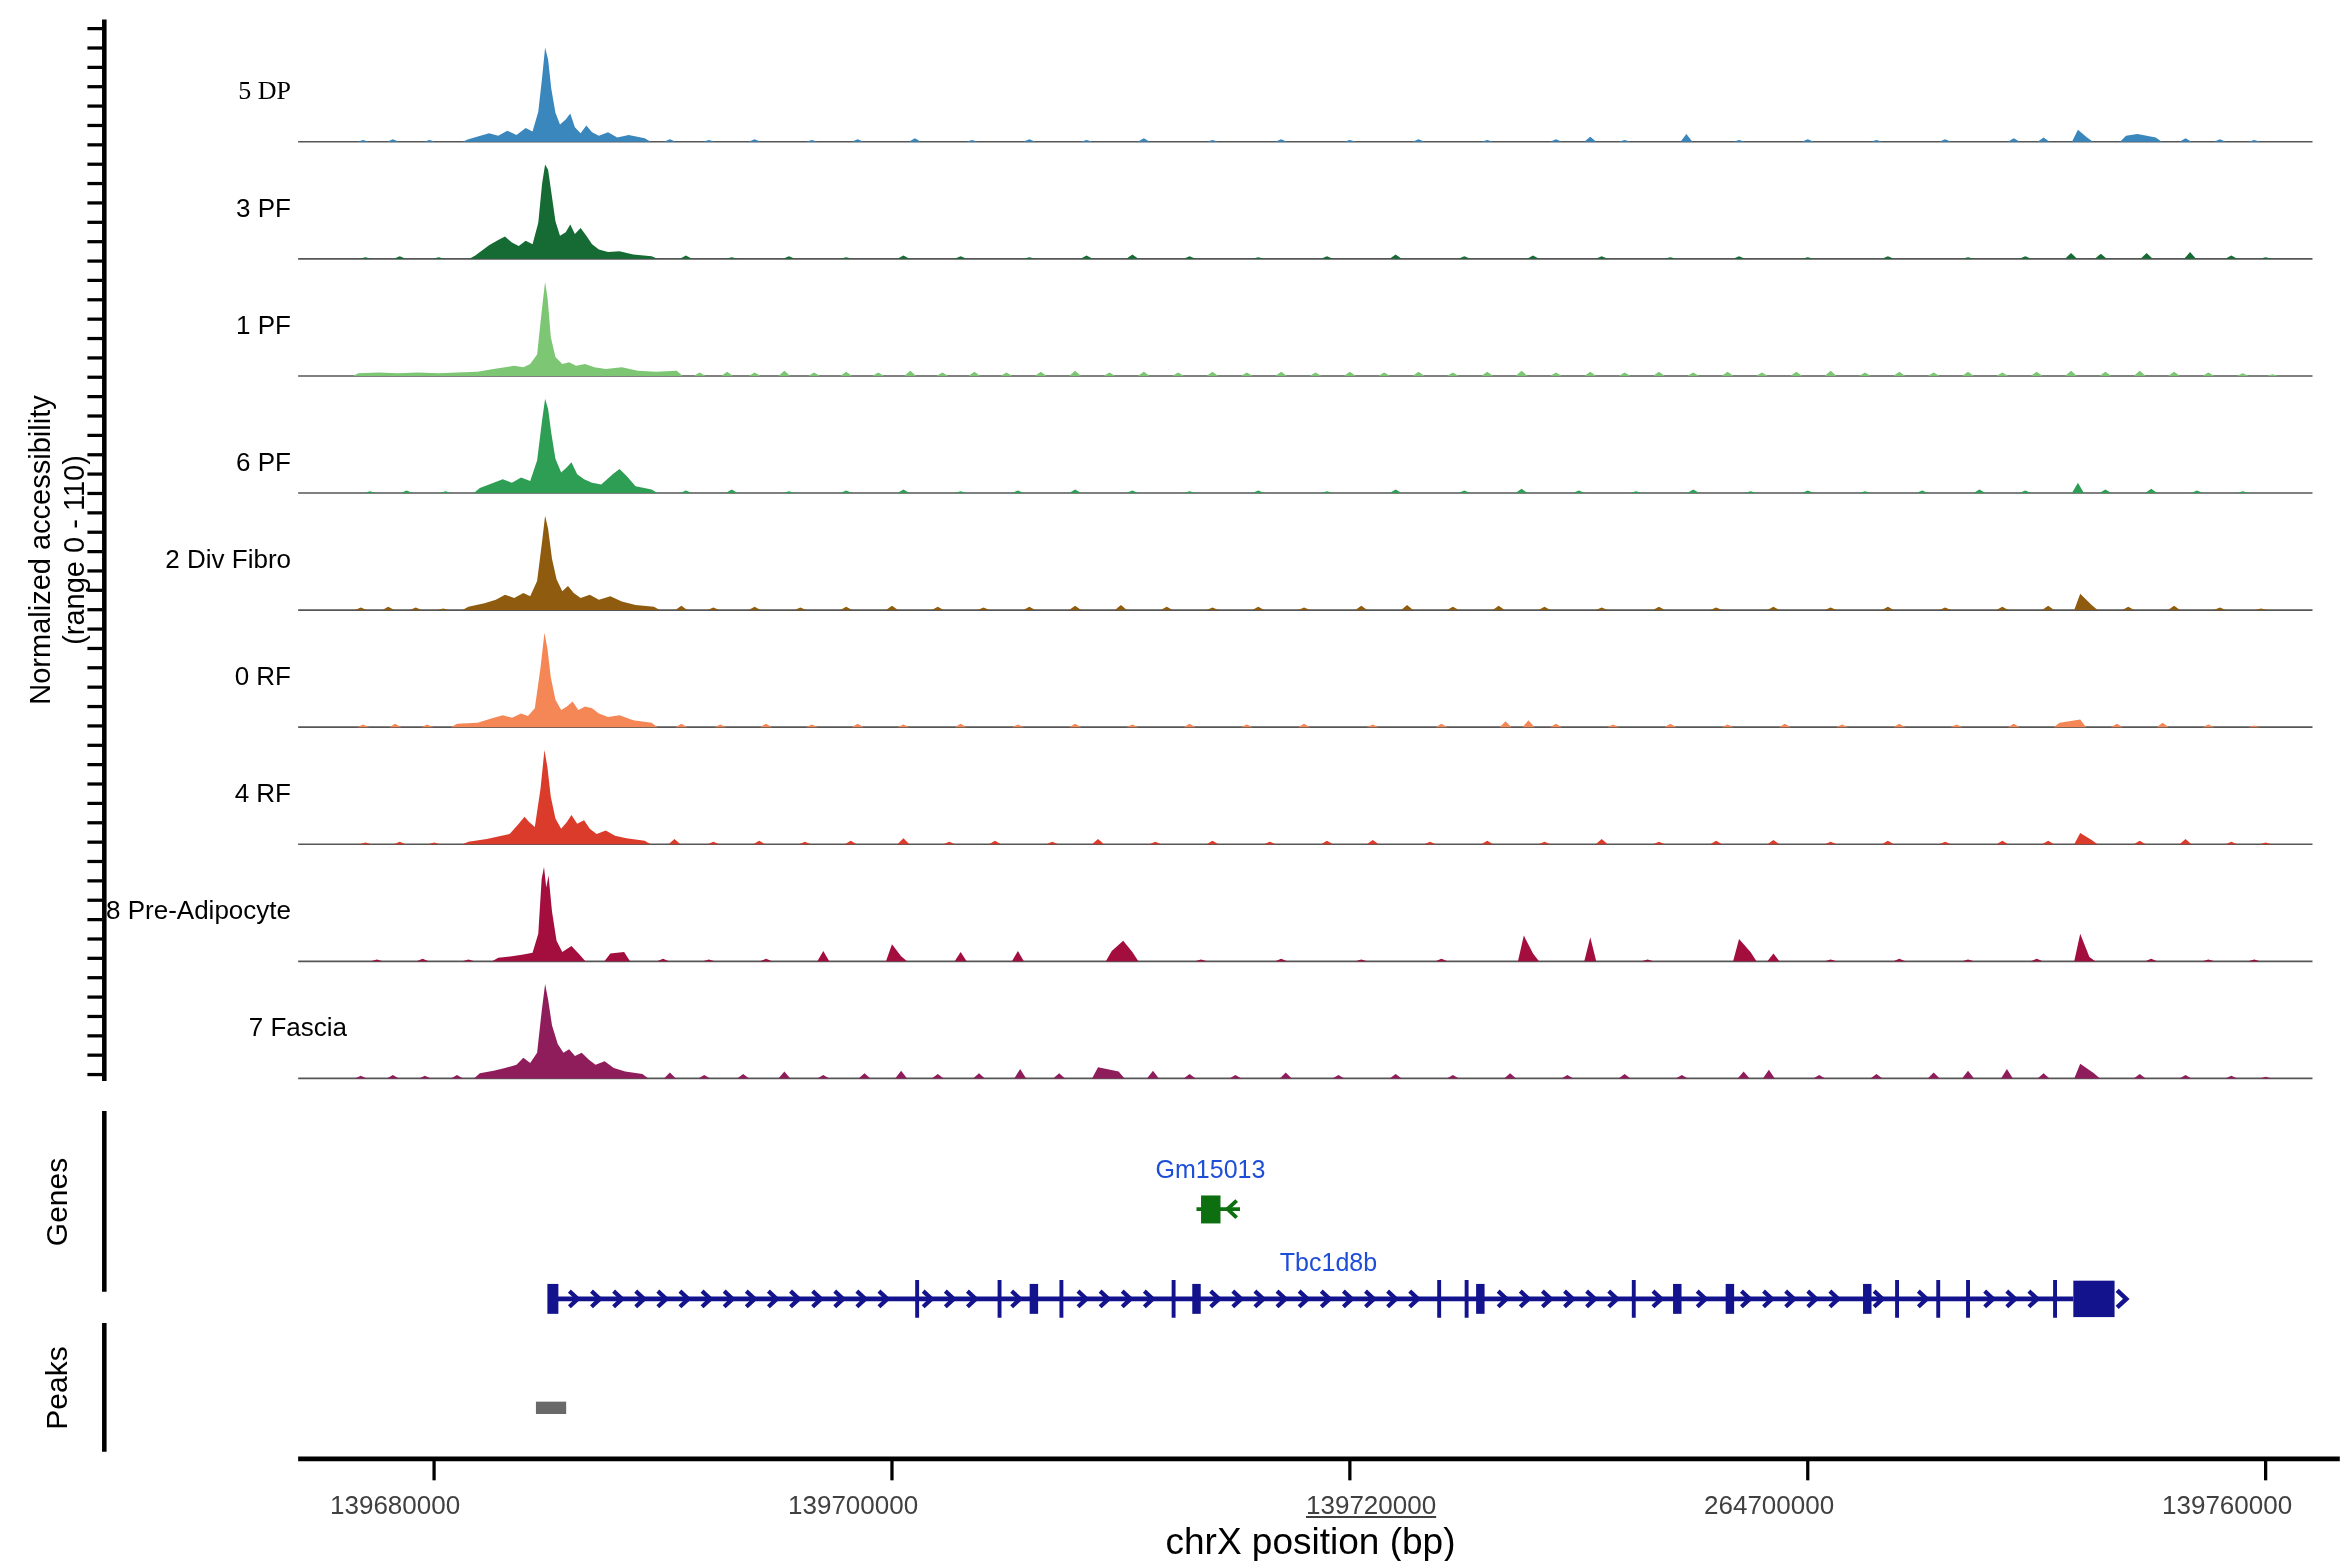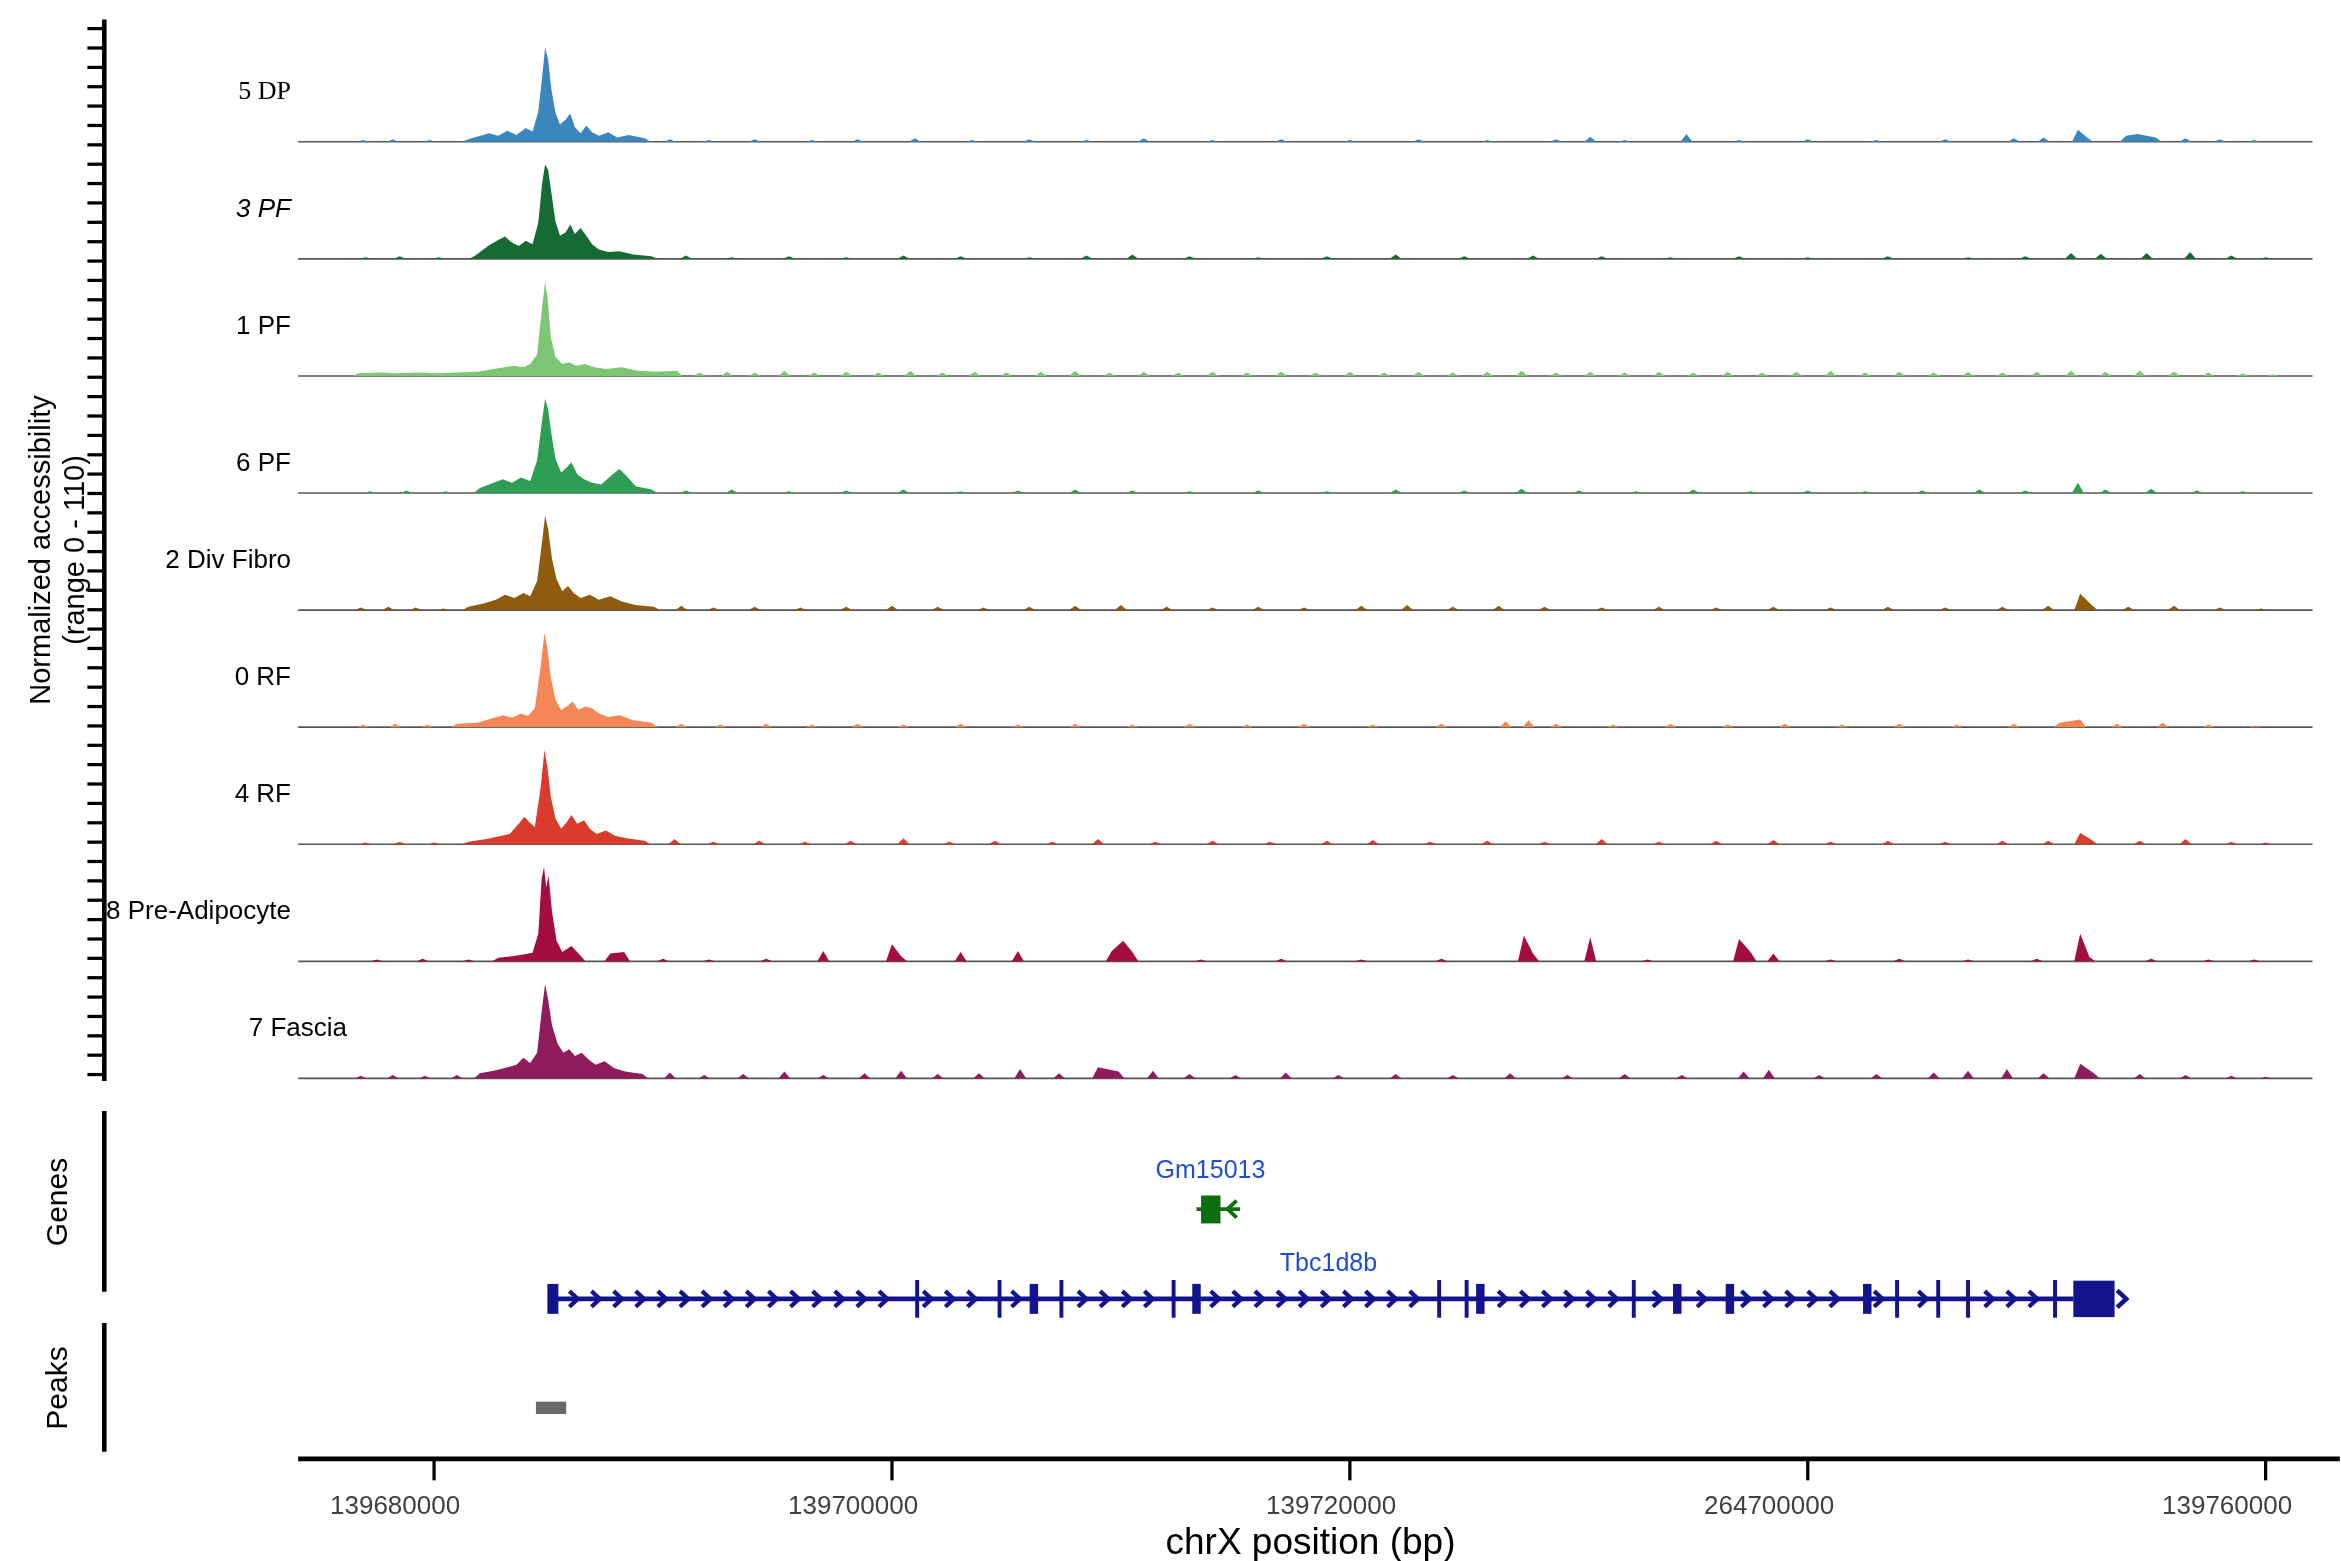--- a/index.html
+++ b/index.html
@@ -215,33 +215,33 @@
   <div class="ylab" style="left:40px;top:550px;">Normalized accessibility</div>
   <div class="ylab" style="left:74px;top:550px;">(range 0 - 110)</div>
 
   <div class="seclab" style="left:57px;top:1202px;">Genes</div>
   <div class="seclab" style="left:57px;top:1388px;">Peaks</div>
 
   <div id="xtitle" style="left:1083px;top:1521px;">chrX position (bp)</div>
 
   <div id="track-labels">
       <div class="tracklab" style="right: 2051px; top: 75px; font-family: Liberation Serif, serif;">5 DP</div>
-      <div class="tracklab" style="right: 2051px; top: 193px; font-style: italic;">3 PF</div>
+      <div class="tracklab" style="right: 2051px; top: 193px;">3 PF</div>
       <div class="tracklab" style="right: 2051px; top: 310px;">1 PF</div>
       <div class="tracklab" style="right: 2051px; top: 427px; margin-top: 20px;">6 PF</div>
       <div class="tracklab" style="right: 2051px; top: 544px;">2 Div Fibro</div>
       <div class="tracklab" style="right: 2051px; top: 661px;">0 RF</div>
       <div class="tracklab" style="right: 2051px; top: 778px;">4 RF</div>
       <div class="tracklab" style="right: 2051px; top: 895px;">8 Pre-Adipocyte</div>
       <div class="tracklab" style="right: 1995px; top: 1012px;">7 Fascia</div>
     </div>
   <div id="tick-labels">
       <div class="ticklab" style="left: 330px; top: 1490px;">139680000</div>
       <div class="ticklab" style="left: 788px; top: 1490px;">139700000</div>
-      <div class="ticklab" style="left: 1266px; top: 1490px;">139720000</div>
+      <div class="ticklab" style="left: 1306px; top: 1490px; text-decoration: underline;">139720000</div>
       <div class="ticklab" style="left: 1704px; top: 1490px;">264700000</div>
       <div class="ticklab" style="left: 2162px; top: 1490px;">139760000</div>
     </div>
   <div id="gene-labels">
       <div class="genelab" style="left: 1113px; top: 1155px;">Gm15013</div>
       <div class="genelab" style="left: 1231px; top: 1248px;">Tbc1d8b</div>
     </div>
 </div>
 
 

